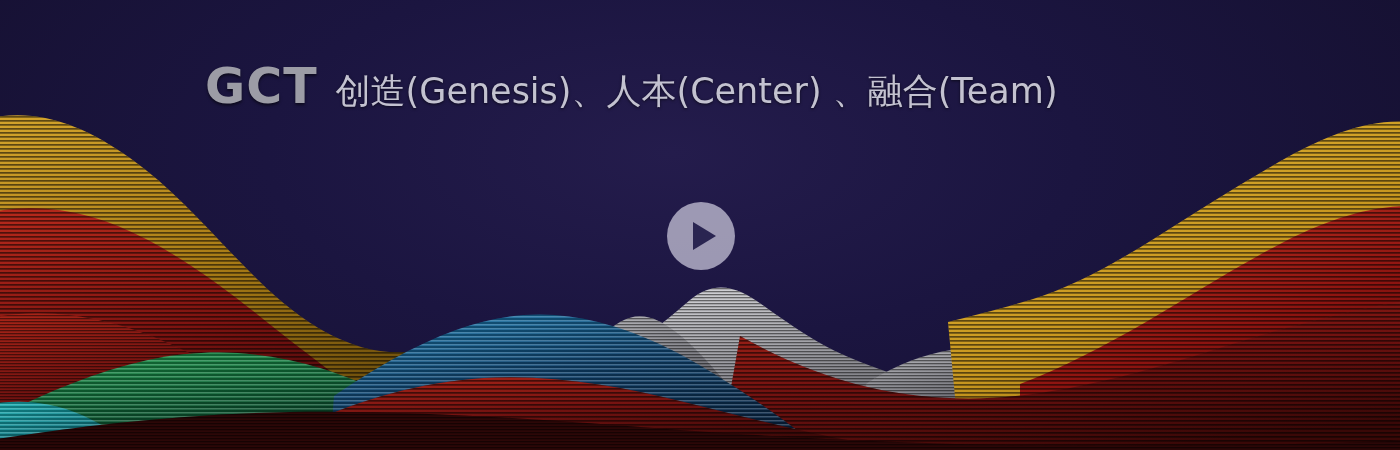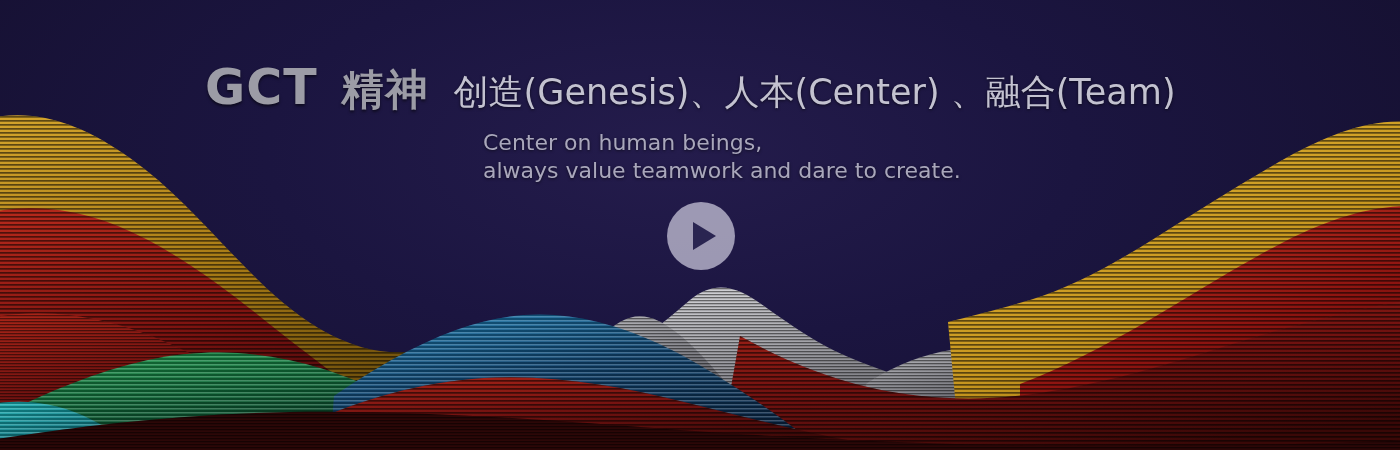--- a/index.html
+++ b/index.html
@@ -33,21 +33,21 @@
   
   #text-block {
     position: absolute;
     left: 205px;
     top: 62px;
     width: 1010px;
   }
   .headline-row {
     display: flex;
     align-items: baseline;
-    gap: 24px;
+    gap: 18px;
     white-space: nowrap;
   }
   #logo-text {
     font-size: 49px;
     font-weight: 700;
     letter-spacing: 1px;
     color: #9c9ca6;
     text-shadow: 0 2px 3px rgba(0,0,0,0.55);
     line-height: 1;
   }
@@ -266,26 +266,21 @@
       <path d="M -10,450 L -10,440 C 80,426 180,414 290,412 C 420,410 550,420 680,430
                C 820,440 960,446 1100,446 C 1220,446 1320,444 1410,440 L 1410,450 Z" fill="#2c0707"></path>
       <path d="M -10,450 L -10,440 C 80,426 180,414 290,412 C 420,410 550,420 680,430
                C 820,440 960,446 1100,446 C 1220,446 1320,444 1410,440 L 1410,450 Z" fill="url(#stripes-fine)"></path>
     </g>
   </svg>
 
   <div id="text-block">
     <div class="headline-row">
       <span id="logo-text">GCT</span>
-      <span id="logo-cn">精神</span>
       <span id="headline-phrase">创造(Genesis)、人本(Center) 、融合(Team)</span>
-    </div>
-    <div id="subtitle">
-      <span class="sub-line">Center on human beings,</span>
-      <span class="sub-line">always value teamwork and dare to create.</span>
     </div>
   </div>
 
   <div id="play-button" role="button" tabindex="0" aria-label="play-video">
     <span id="play-triangle"></span>
   </div>
 
 </div>
 
 </body></html>

